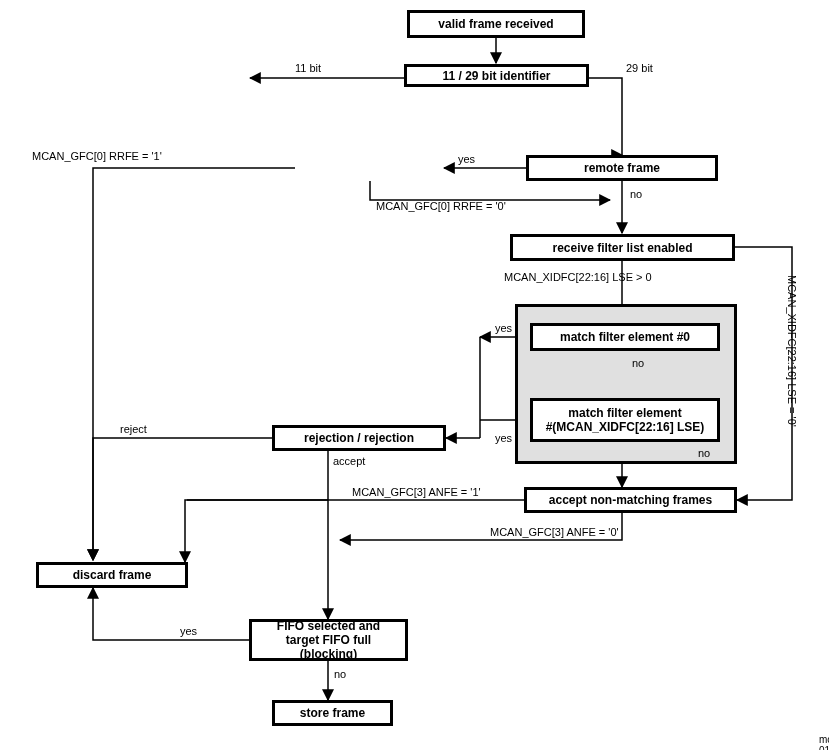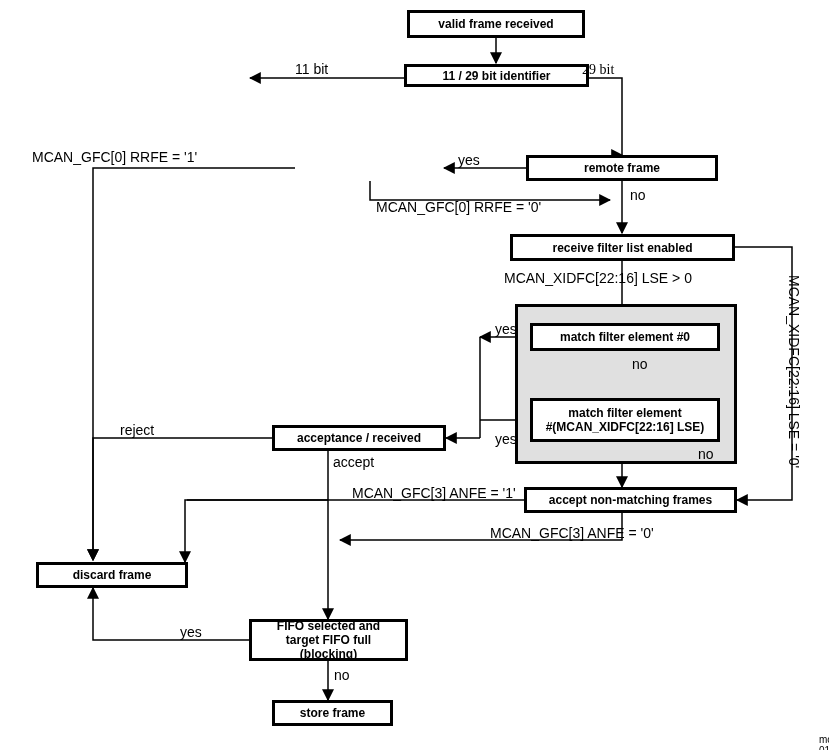--- a/index.html
+++ b/index.html
@@ -30,21 +30,21 @@
     padding: 2px 12px;
   }
   .group {
     position: absolute;
     border: 3px solid #000;
     background: #e0e0e0;
     box-sizing: border-box;
   }
   .lbl {
     position: absolute;
-    font-size: 14px;
+    font-size: 11px;
     line-height: 1.1;
     white-space: nowrap;
     text-align: center;
   }
   .lbl.v {
     writing-mode: vertical-rl;
     text-orientation: mixed;
   }
   svg {
     position: absolute;
@@ -128,33 +128,33 @@
 
   <div class="box" style="left:510px; top:234px; width:225px; height:27px;">receive filter list enabled</div>
 
   <div class="group" style="left:515px; top:304px; width:222px; height:160px;"></div>
 
   <div class="box" style="left:530px; top:323px; width:190px; height:28px;">match filter element #0</div>
 
   <div class="box" style="left:530px; top:398px; width:190px; height:44px; white-space:pre-line;">match filter element
 #(MCAN_XIDFC[22:16] LSE)</div>
 
-  <div class="box" style="left:272px; top:425px; width:174px; height:26px;">acceptance / received</div>
+  <div class="box" style="left:272px; top:425px; width:174px; height:26px;">rejection / rejection</div>
 
   <div class="box" style="left:524px; top:487px; width:213px; height:26px;">accept non-matching frames</div>
 
   <div class="box" style="left:36px; top:562px; width:152px; height:26px;">discard frame</div>
 
   <div class="box" style="left:249px; top:619px; width:159px; height:42px; white-space:pre-line;">FIFO selected and
 target FIFO full (blocking)</div>
 
   <div class="box" style="left:272px; top:700px; width:121px; height:26px;">store frame</div>
 
   <div class="lbl" style="left:295px; top:62px;">11 bit</div>
-  <div class="lbl" style="left:582px; top:62px;font-family:Liberation Serif, serif;">29 bit</div>
+  <div class="lbl" style="left:626px; top:62px;">29 bit</div>
 
   <div class="lbl" style="left:32px; top:150px;">MCAN_GFC[0] RRFE = '1'</div>
   <div class="lbl" style="left:376px; top:200px;">MCAN_GFC[0] RRFE = '0'</div>
 
   <div class="lbl" style="left:458px; top:153px;">yes</div>
   <div class="lbl" style="left:630px; top:188px;">no</div>
 
   <div class="lbl" style="left:504px; top:271px;">MCAN_XIDFC[22:16] LSE &gt; 0</div>
   <div class="lbl v" style="left:786px; top:275px;">MCAN_XIDFC[22:16] LSE = '0'</div>
 

